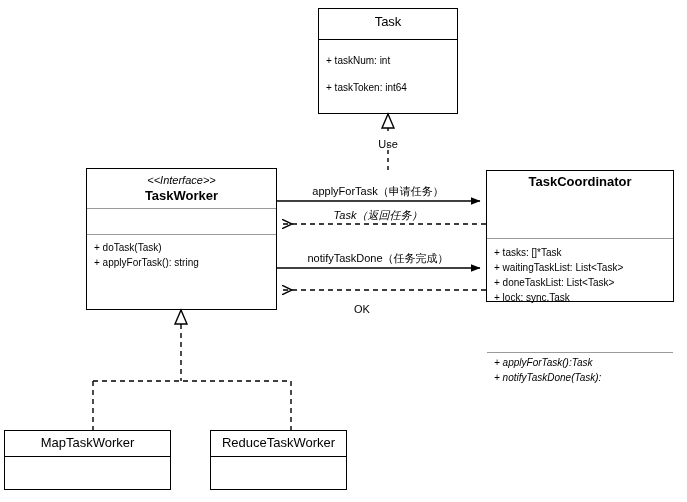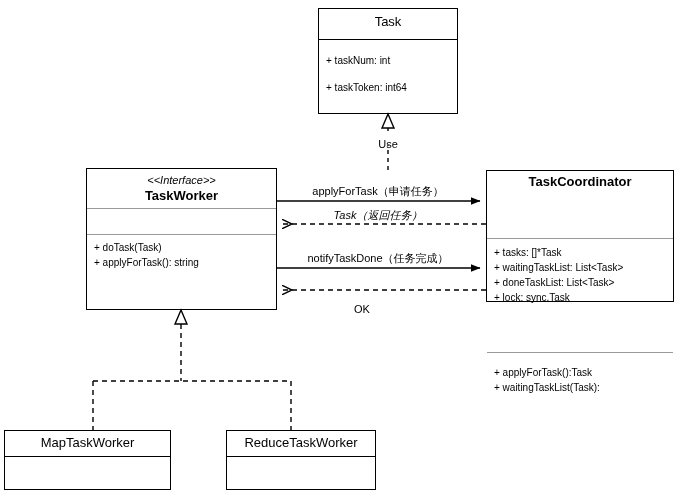--- a/index.html
+++ b/index.html
@@ -120,34 +120,34 @@
   <div class="uml-box" style="left:486px; top:170px; width:188px; height:132px;gap:44px;">
     <div class="compartment title-comp" style="height:23px; padding-top:3px;">
       <div class="cls-name">TaskCoordinator</div>
     </div>
     <div class="compartment member-list divider-light" style="height:70px; padding-top:6px;">
       <div class="member">+ tasks: []*Task</div>
       <div class="member">+ waitingTaskList: List&lt;Task&gt;</div>
       <div class="member">+ doneTaskList: List&lt;Task&gt;</div>
       <div class="member">+ lock: sync.Task</div>
     </div>
-    <div class="compartment member-list divider-light" style="flex:1; padding-top:12px;">
+    <div class="compartment member-list divider-light" style="flex:1; padding-top:2px;font-style:italic;">
       <div class="member">+ applyForTask():Task</div>
-      <div class="member">+ waitingTaskList(Task):</div>
+      <div class="member">+ notifyTaskDone(Task):</div>
     </div>
   </div>
 
   <div class="uml-box" style="left:4px; top:430px; width:167px; height:60px;">
     <div class="compartment title-comp" style="height:25px; padding-top:4px;">
       <div class="cls-name plain">MapTaskWorker</div>
     </div>
     <div class="compartment empty-comp" style="flex:1;"></div>
   </div>
 
-  <div class="uml-box" style="left:210px; top:430px; width:150px; height:60px;margin-left:16px;">
+  <div class="uml-box" style="left:210px; top:430px; width:137px; height:60px;">
     <div class="compartment title-comp" style="height:25px; padding-top:4px;">
       <div class="cls-name plain">ReduceTaskWorker</div>
     </div>
     <div class="compartment empty-comp" style="flex:1;"></div>
   </div>
 
   <svg class="overlay" viewBox="0 0 687 502" xmlns="http://www.w3.org/2000/svg">
     <defs>
       <marker id="filled-arrow" markerWidth="10" markerHeight="8" refX="9.5" refY="4" orient="auto" markerUnits="userSpaceOnUse">
         <path d="M0,0 L10,4 L0,8 z" fill="#000000"></path>

